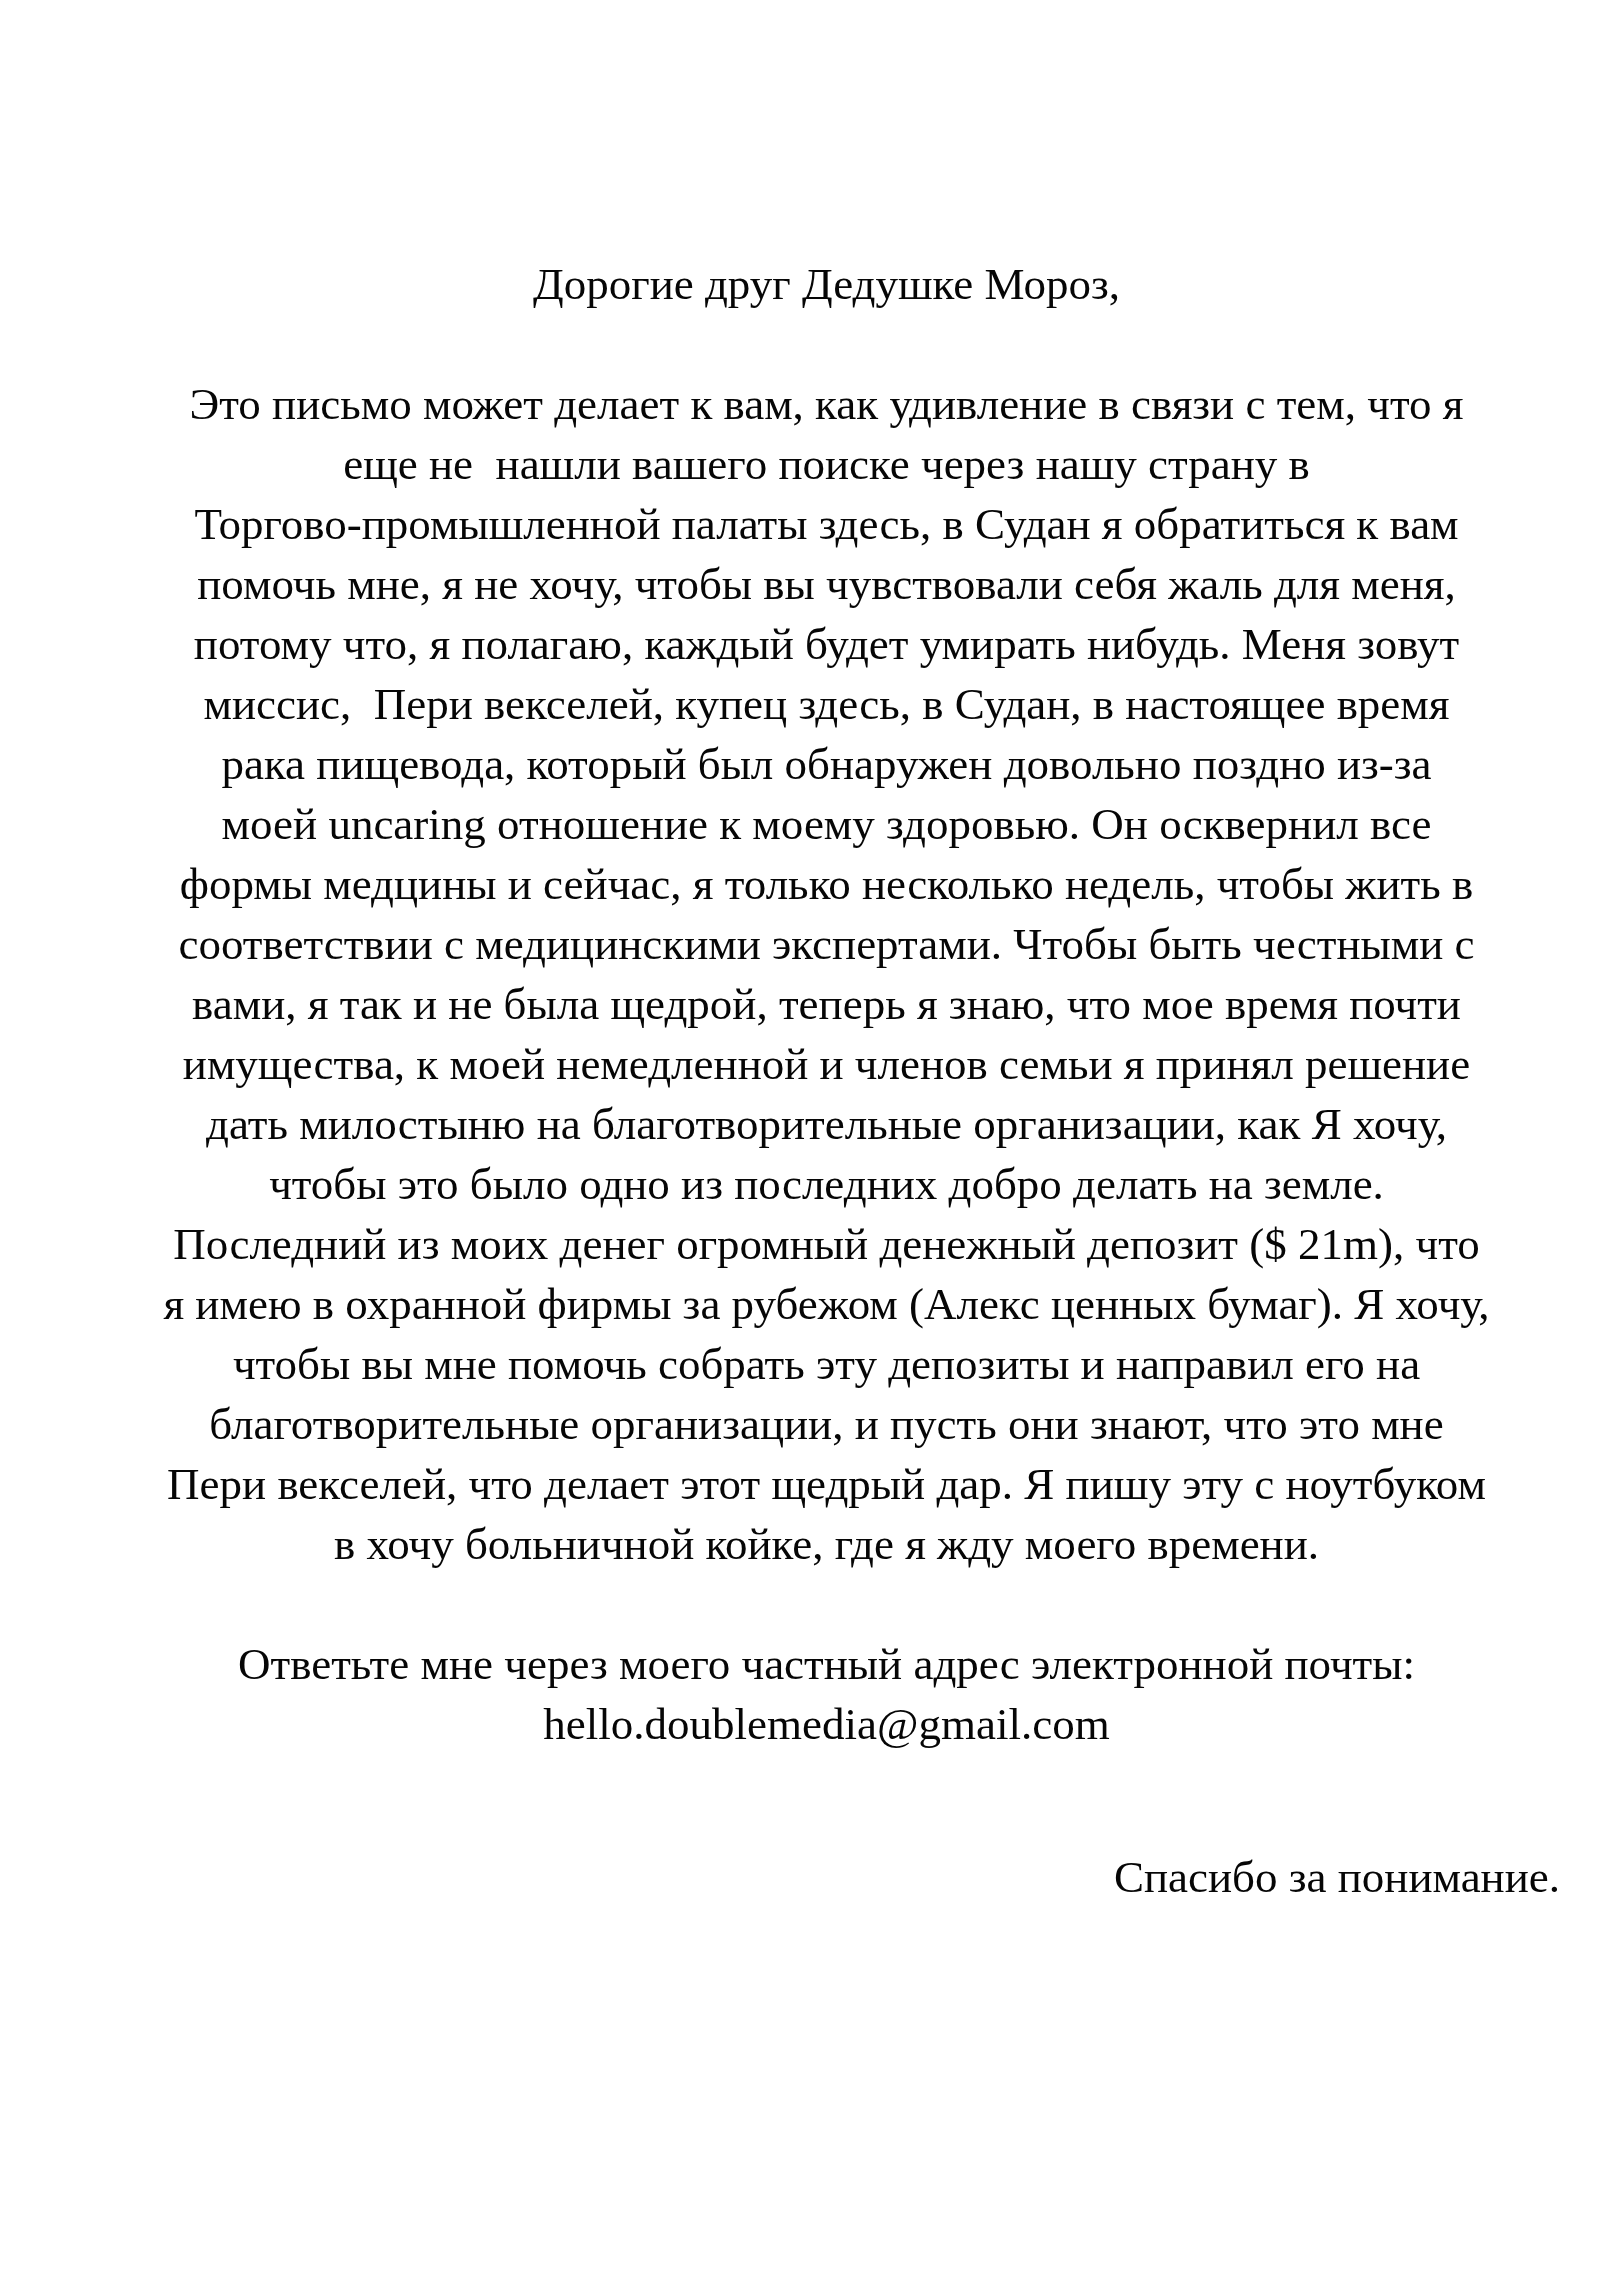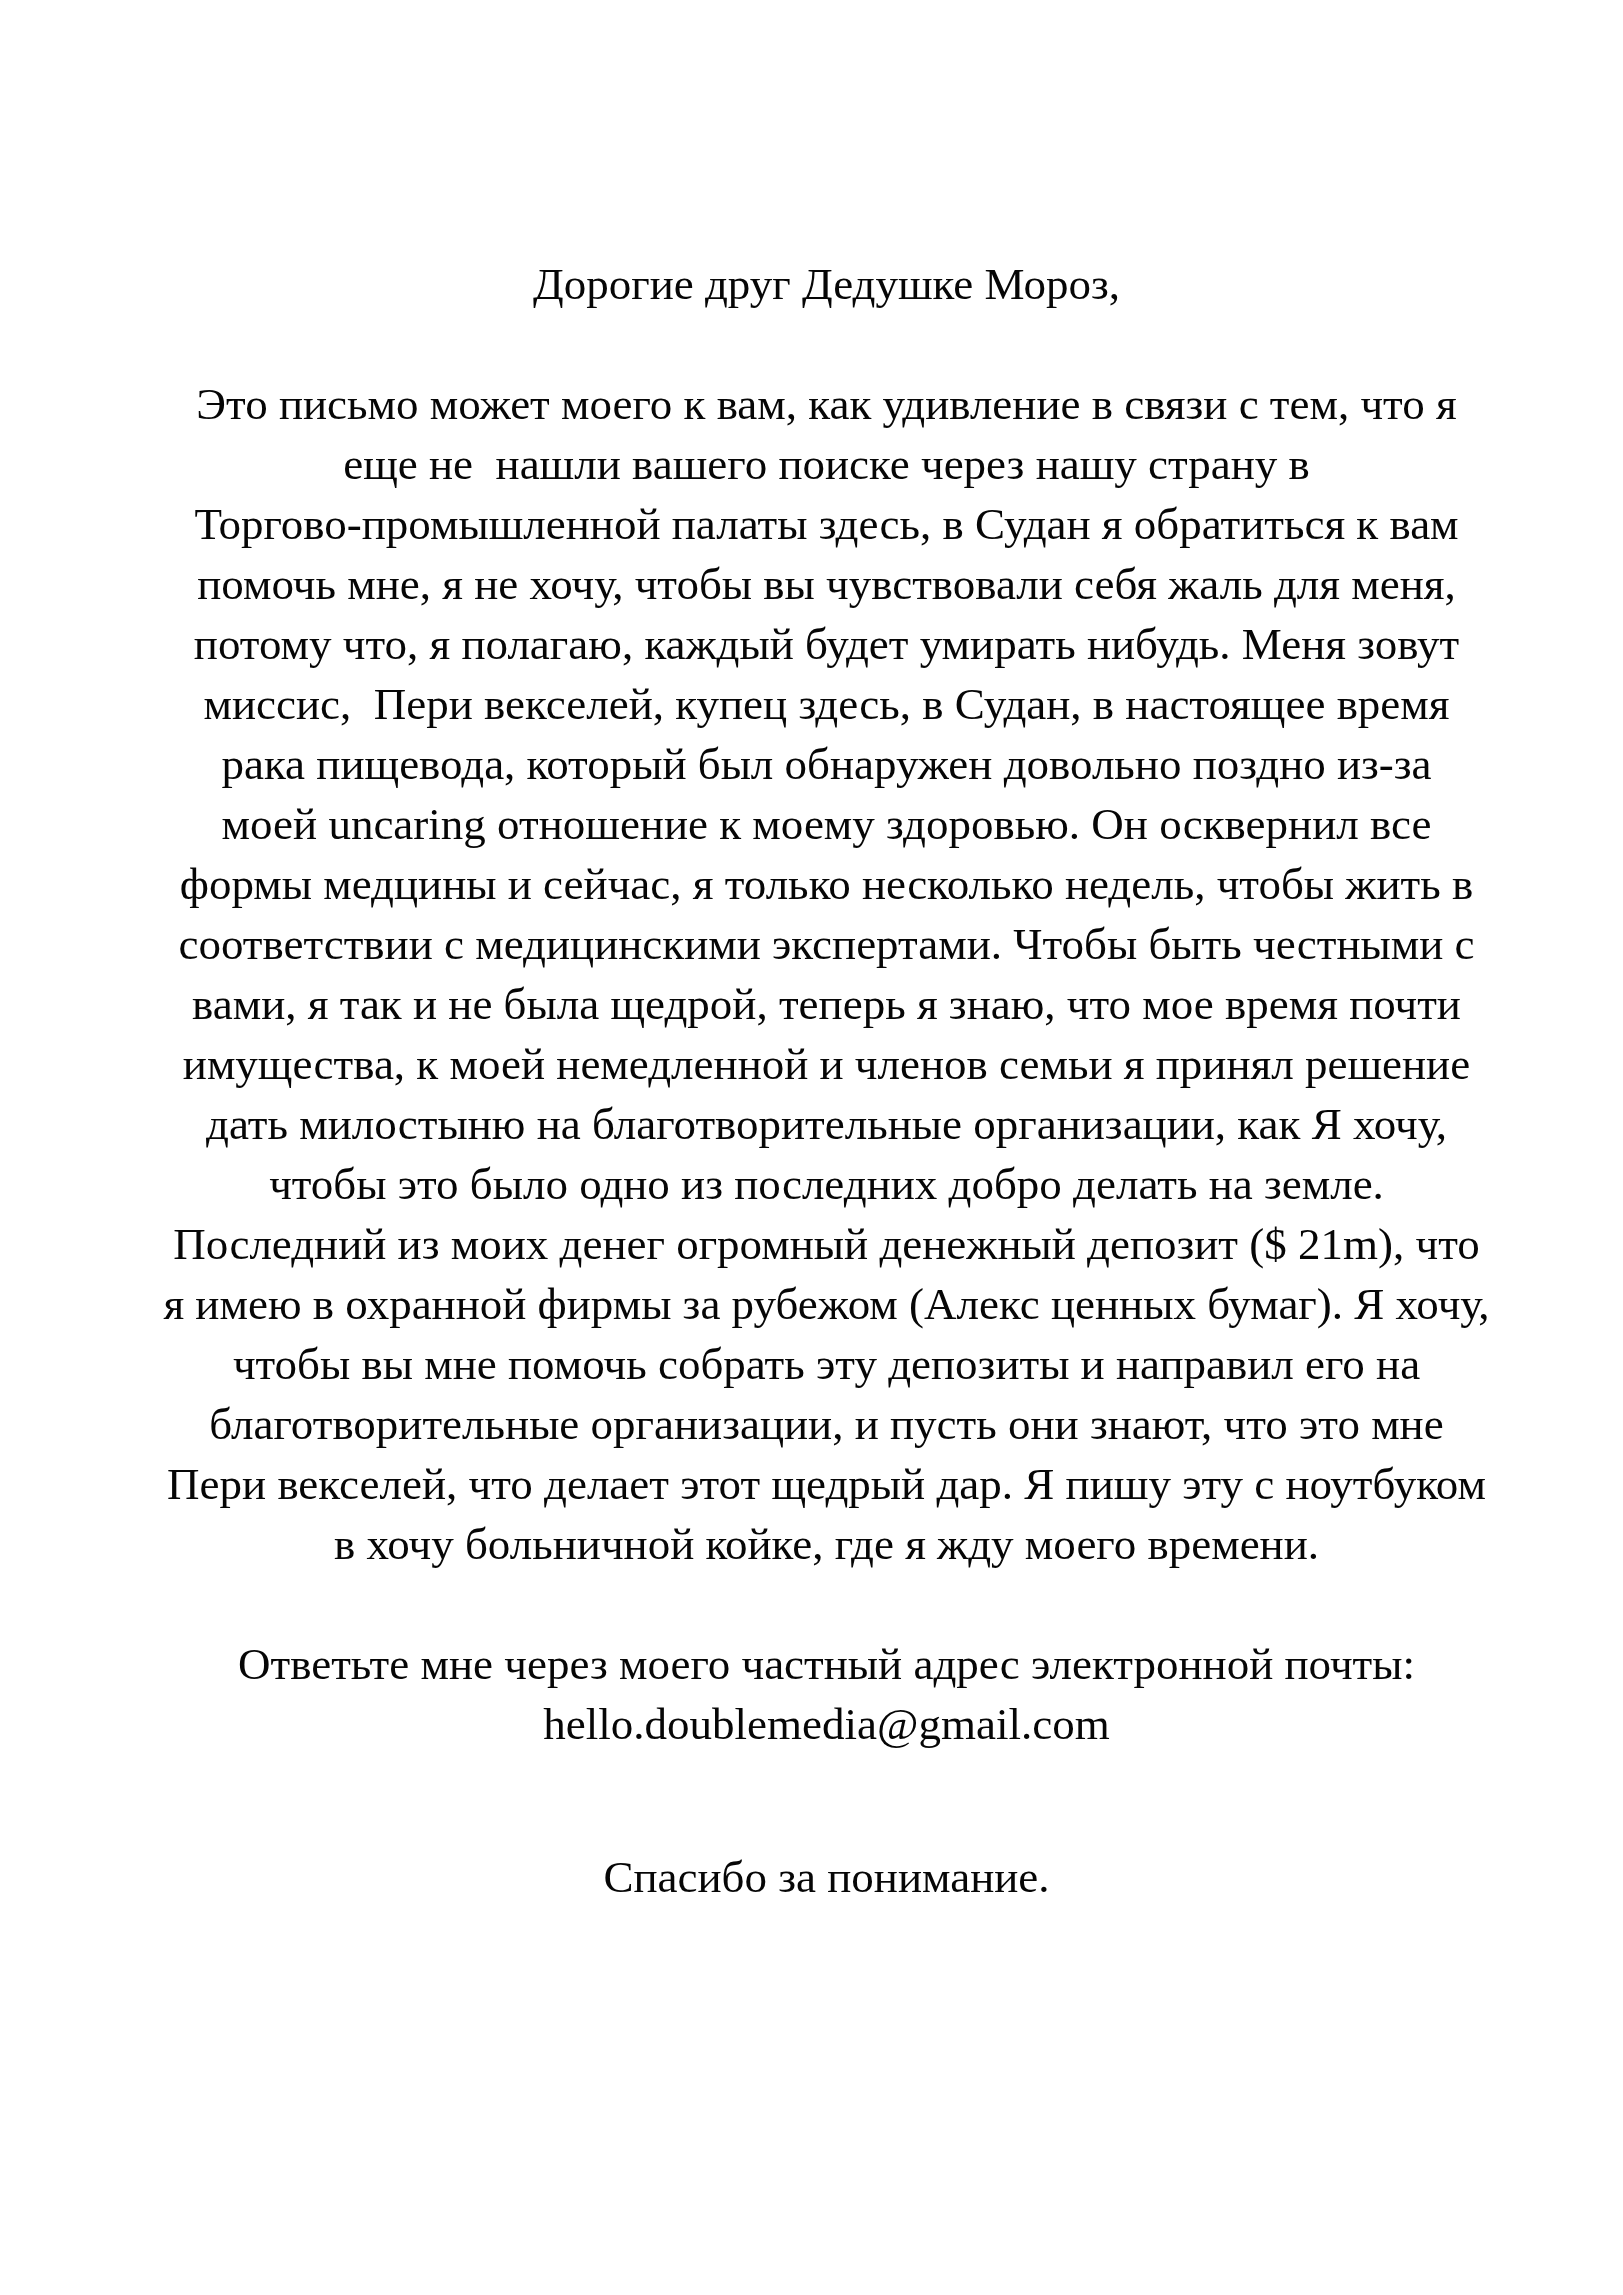--- a/index.html
+++ b/index.html
@@ -26,34 +26,34 @@
   }
   .line {
     white-space: pre;
     height: 60px;
     text-align: center;
   }
   .blank {
     height: 60px;
   }
   .closing {
-    text-align: center;
+    text-align: right;
     margin-top: 93px;
     white-space: pre;
   }
 </style>
 </head>
 <body>
 
 <div class="page">
   <div class="text-block">
     <div class="line">Дорогие друг Дедушке Мороз,</div>
     <div class="blank"></div>
     <div>
-        <div class="line">Это письмо может моего к вам, как удивление в связи с тем, что я</div>
+        <div class="line">Это письмо может делает к вам, как удивление в связи с тем, что я</div>
         <div class="line">еще не  нашли вашего поиске через нашу страну в</div>
         <div class="line">Торгово-промышленной палаты здесь, в Судан я обратиться к вам</div>
         <div class="line">помочь мне, я не хочу, чтобы вы чувствовали себя жаль для меня,</div>
         <div class="line">потому что, я полагаю, каждый будет умирать нибудь. Меня зовут</div>
         <div class="line">миссис,  Пери векселей, купец здесь, в Судан, в настоящее время</div>
         <div class="line">рака пищевода, который был обнаружен довольно поздно из-за</div>
         <div class="line">моей uncaring отношение к моему здоровью. Он осквернил все</div>
         <div class="line">формы медцины и сейчас, я только несколько недель, чтобы жить в</div>
         <div class="line">соответствии с медицинскими экспертами. Чтобы быть честными с</div>
         <div class="line">вами, я так и не была щедрой, теперь я знаю, что мое время почти</div>

